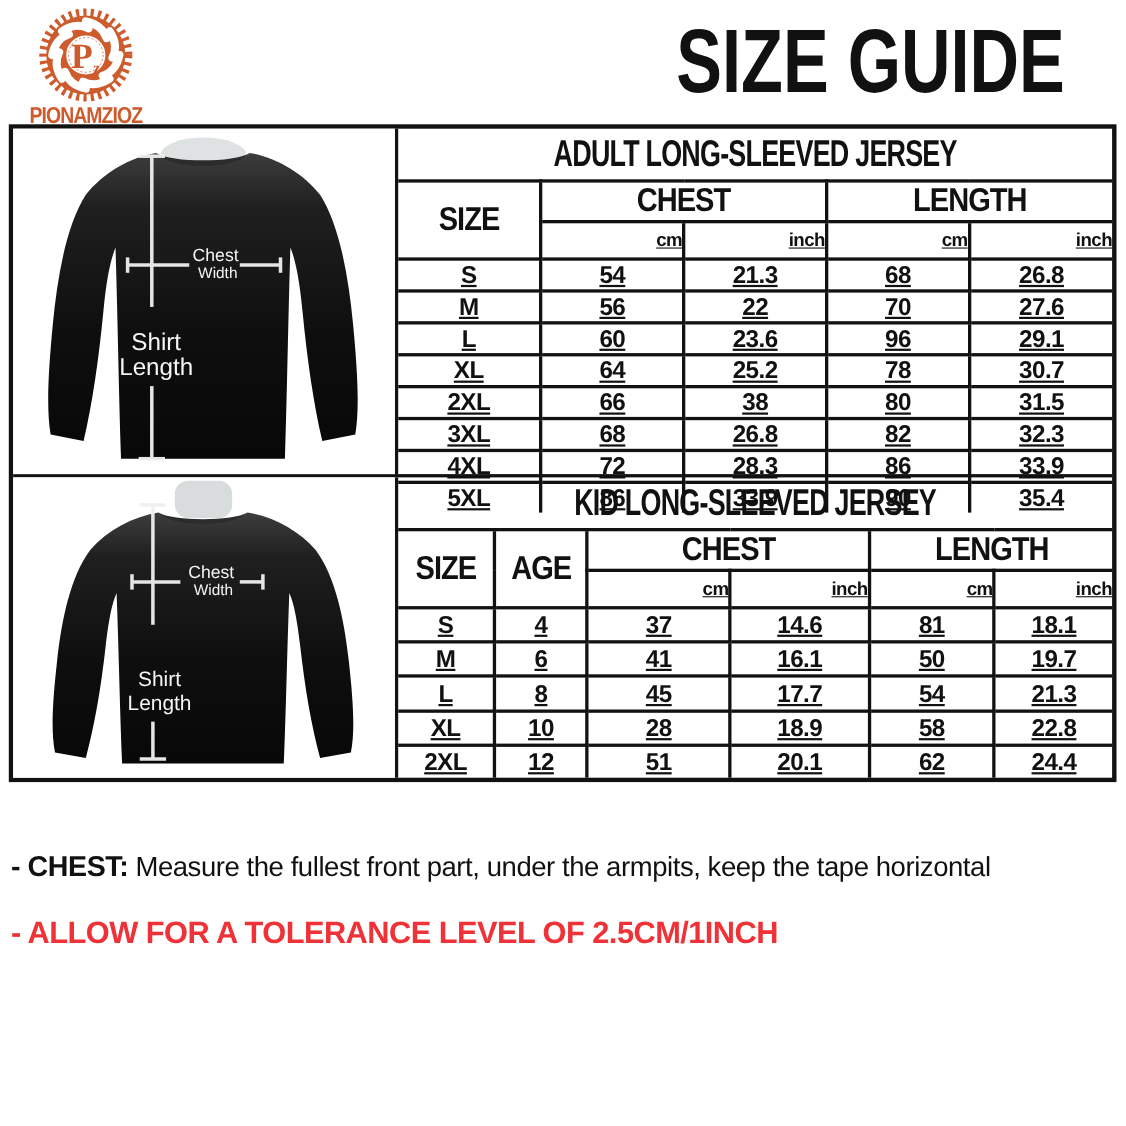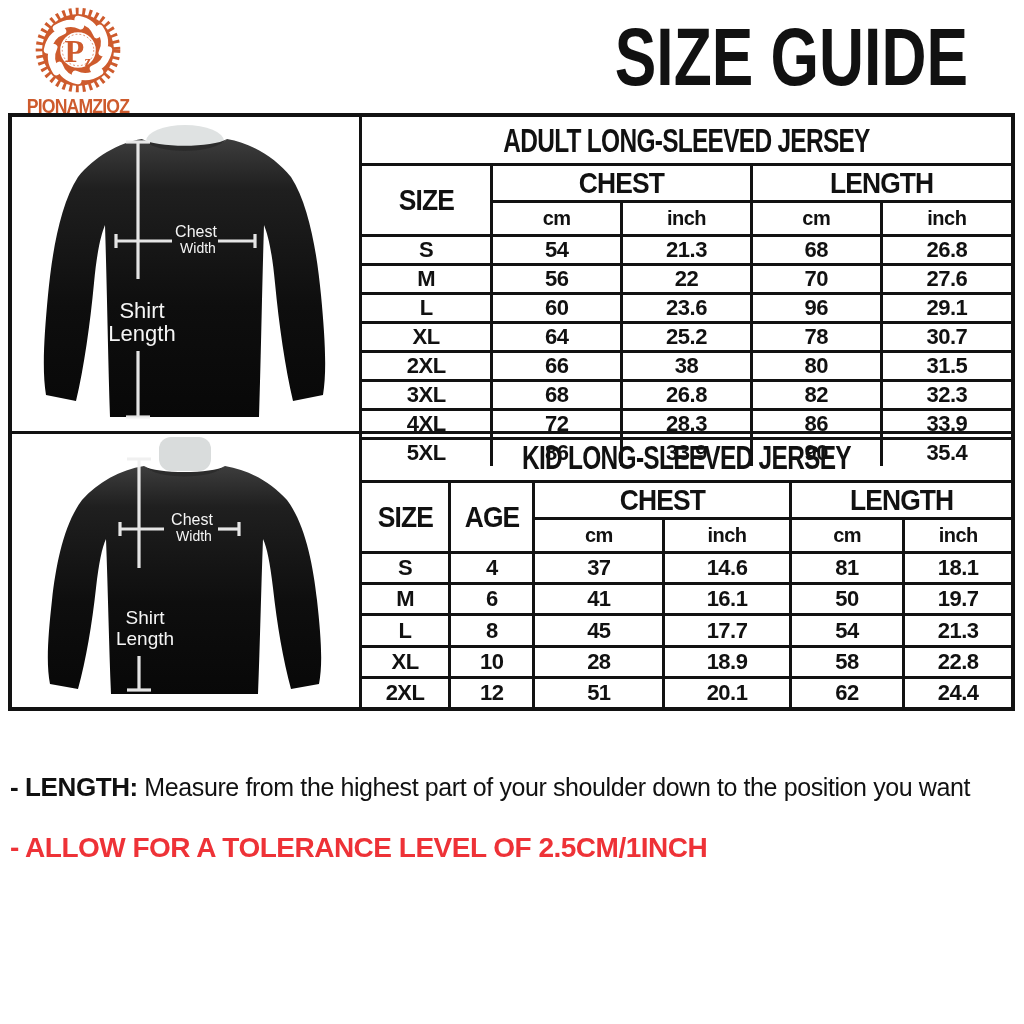--- a/index.html
+++ b/index.html
@@ -17,29 +17,29 @@
     letter-spacing:0px; transform:scaleX(.76); white-space:nowrap; }
   
   .main-box { position:absolute; left:8px; top:113px; width:1007px; height:598px;
     border:4px solid #121212; box-sizing:border-box; background:#fff; }
   .sec { display:flex; box-sizing:border-box; }
   .sec-adult { height:314px; }
   .sec-kid { height:276px; border-top:3px solid #121212; }
   .jersey-cell { flex:0 0 347px; width:347px; position:relative; background:#fff; }
   .jersey-cell svg { display:block; width:100%; height:100%; }
   .table-cell { flex:1; border-left:3px solid #121212; box-sizing:border-box; }
-  table { width:100%; height:100%; border-collapse:collapse; table-layout:fixed; border:hidden; }
+  table { width:100%; height:100%; border-collapse:collapse; table-layout:fixed; border:hidden;text-decoration:underline; }
   th,td { border:3px solid #121212; text-align:center; vertical-align:middle; padding:0; }
   tr.t-title th { height:46px; }
   tr.t-title span { display:inline-block; font-size:34px; font-weight:900; letter-spacing:-1px;
     transform:scaleX(.72); white-space:nowrap; }
   th.size-head span, th.age-head span, tr.t-group span { display:inline-block; font-size:30px; font-weight:700;
     letter-spacing:-1px; transform:scaleX(.88); white-space:nowrap; }
   tr.t-group th { height:33px; }
-  tr.t-unit th { height:31px; font-size:20px; font-weight:700; letter-spacing:-0.5px; }
+  tr.t-unit th { height:31px; font-size:17px; font-weight:700; letter-spacing:-0.5px;text-align:right; }
   td.data { font-size:22px; font-weight:700; letter-spacing:-0.5px; }
   
   .instructions { position:absolute; left:10px; top:744px; width:1008px; }
   .instr-heading span { display:inline-block; font-size:48px; font-weight:900; line-height:1;
     letter-spacing:-1.5px; transform:scaleX(.74); transform-origin:left; white-space:nowrap; }
   .instr-item { font-size:25px; line-height:1.15; margin-top:29px; letter-spacing:-0.4px; white-space:nowrap; }
   .instr-item .pfx { font-weight:700; font-size:26px; }
   .instr-item.red { color:#ee3237; font-weight:700; font-size:28px; letter-spacing:-0.5px; }
   
   .svg-label { font-family:"Liberation Sans",sans-serif; fill:#f5f5f5; }
@@ -287,16 +287,16 @@
           <td class="data">24.4</td>
         </tr>
       </tbody>
         </table>
     </div>
   </div>
 </div>
 
 <div class="instructions">
   <div class="instr-item">
-    <span class="pfx">- LENGTH:</span><span> Measure from the highest part of your shoulder down to the position you want</span>
+    <span class="pfx">- CHEST:</span><span> Measure the fullest front part, under the armpits, keep the tape horizontal</span>
   </div>
   <div class="instr-item red">- ALLOW FOR A TOLERANCE LEVEL OF 2.5CM/1INCH</div>
 </div>
 
 </body></html>

